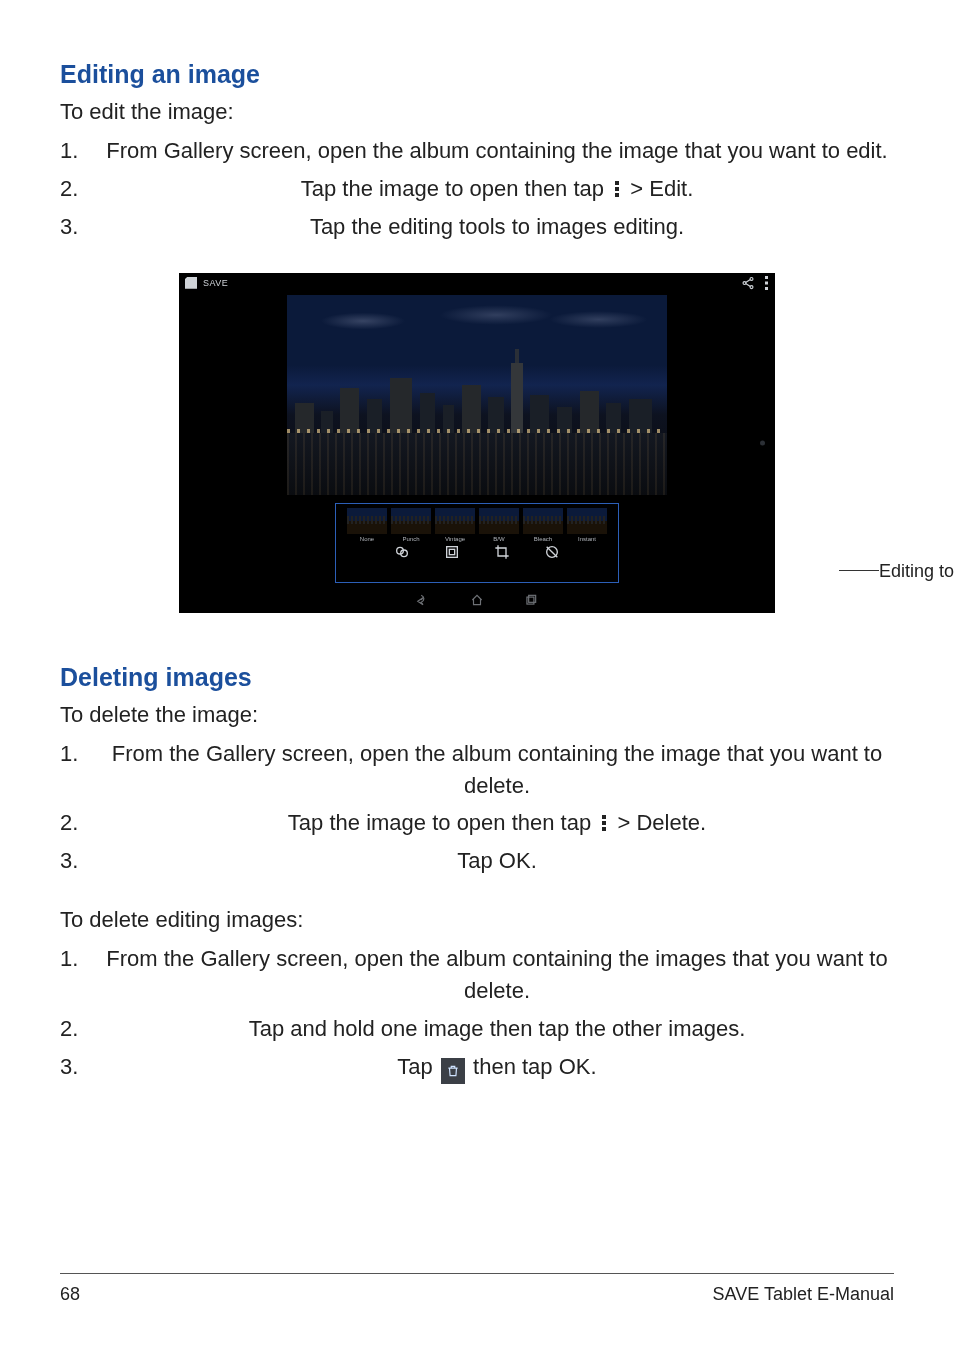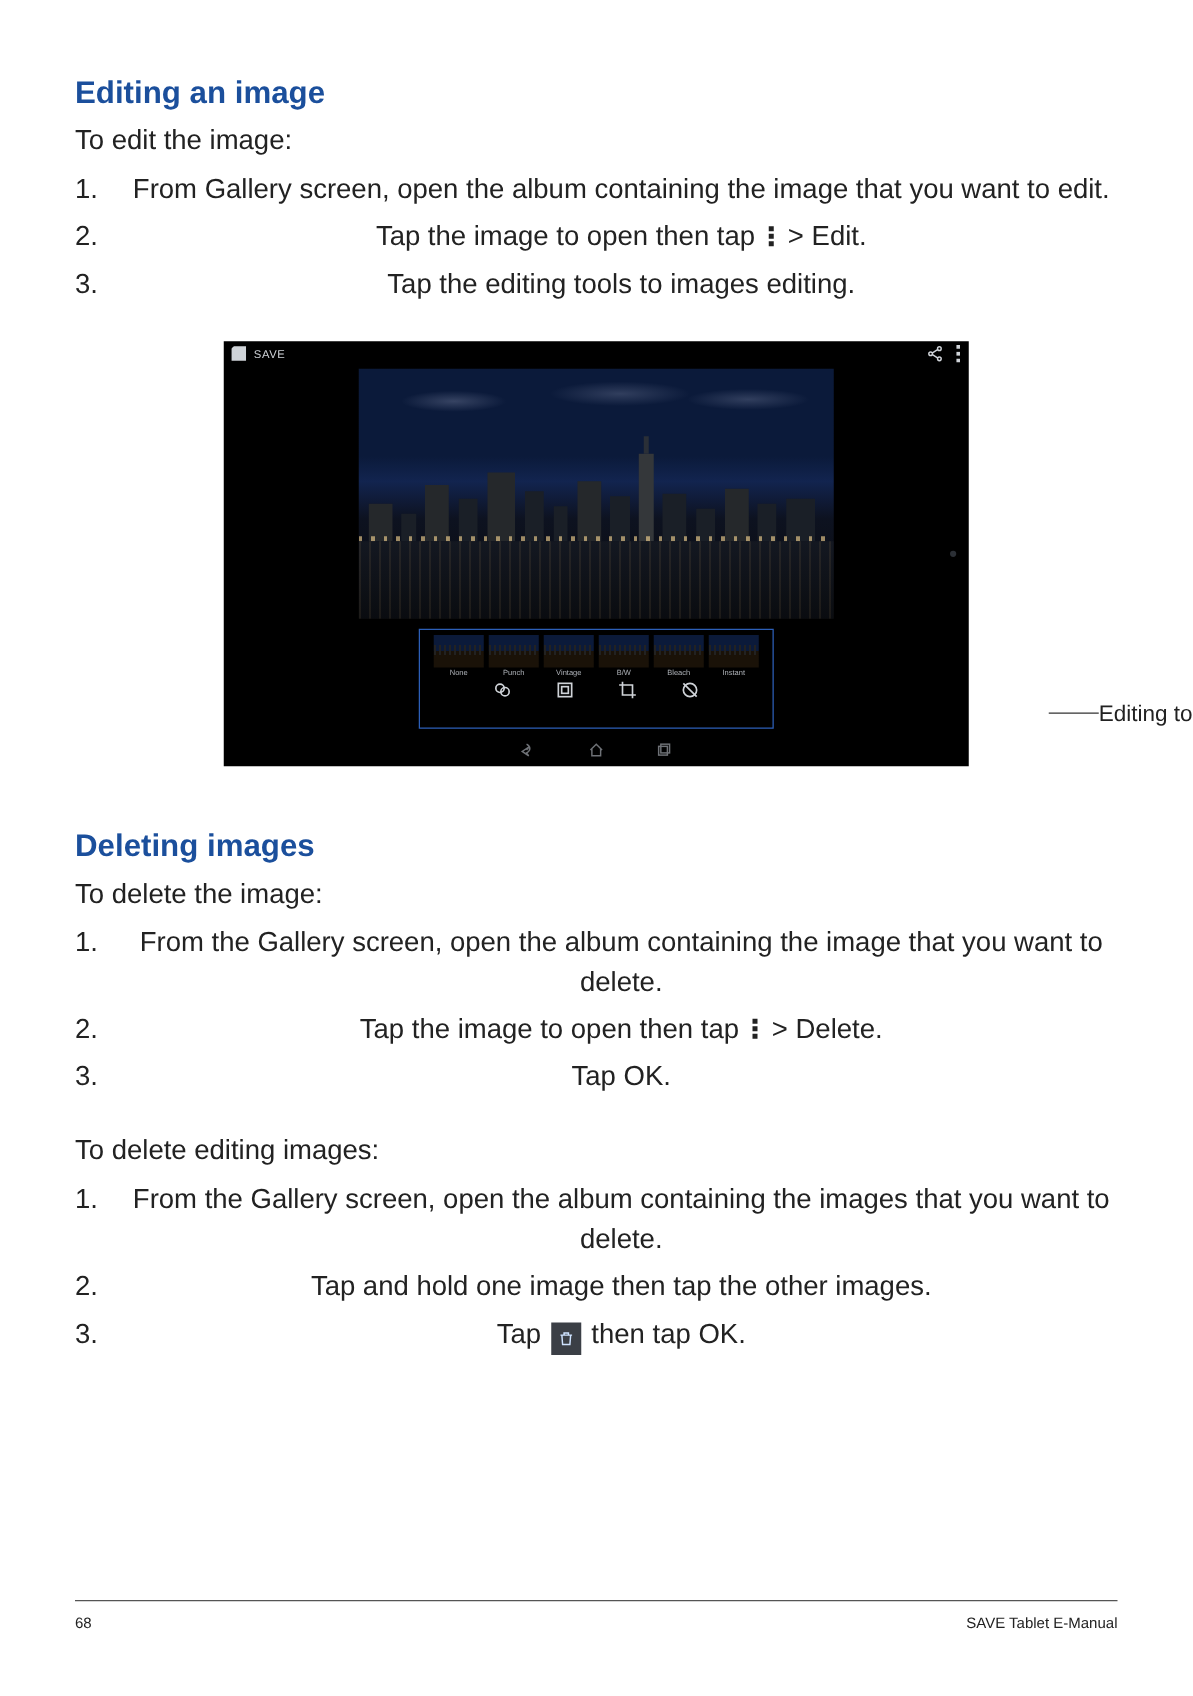--- a/index.html
+++ b/index.html
@@ -130,21 +130,21 @@
     position: absolute; bottom: 6px; left: 0; right: 0; display: flex; justify-content: center;
     gap: 40px; color: #8a8e94;
   }
   .nav-row .ic { width: 14px; height: 14px; opacity: .8; }
   .cam-dot{position:absolute;right:10px;top:50%;width:5px;height:5px;border-radius:50%;background:#2b2f35;transform:translateY(-50%);}
 
   
   .page-footer {
     position: absolute; left: 60px; right: 60px; bottom: 52px;
     border-top: 1px solid #555; padding-top: 10px;
-    display: flex; justify-content: space-between; font-size: 12px; color: #222;
+    display: flex; justify-content: space-between; font-size: 18px; color: #222;
   }
 </style>
 </head>
 <body>
 
 <h2 class="section">Editing an image</h2>
 <p class="intro">To edit the image:</p>
 <ol>
   <li>
     <span class="num">1.</span>

